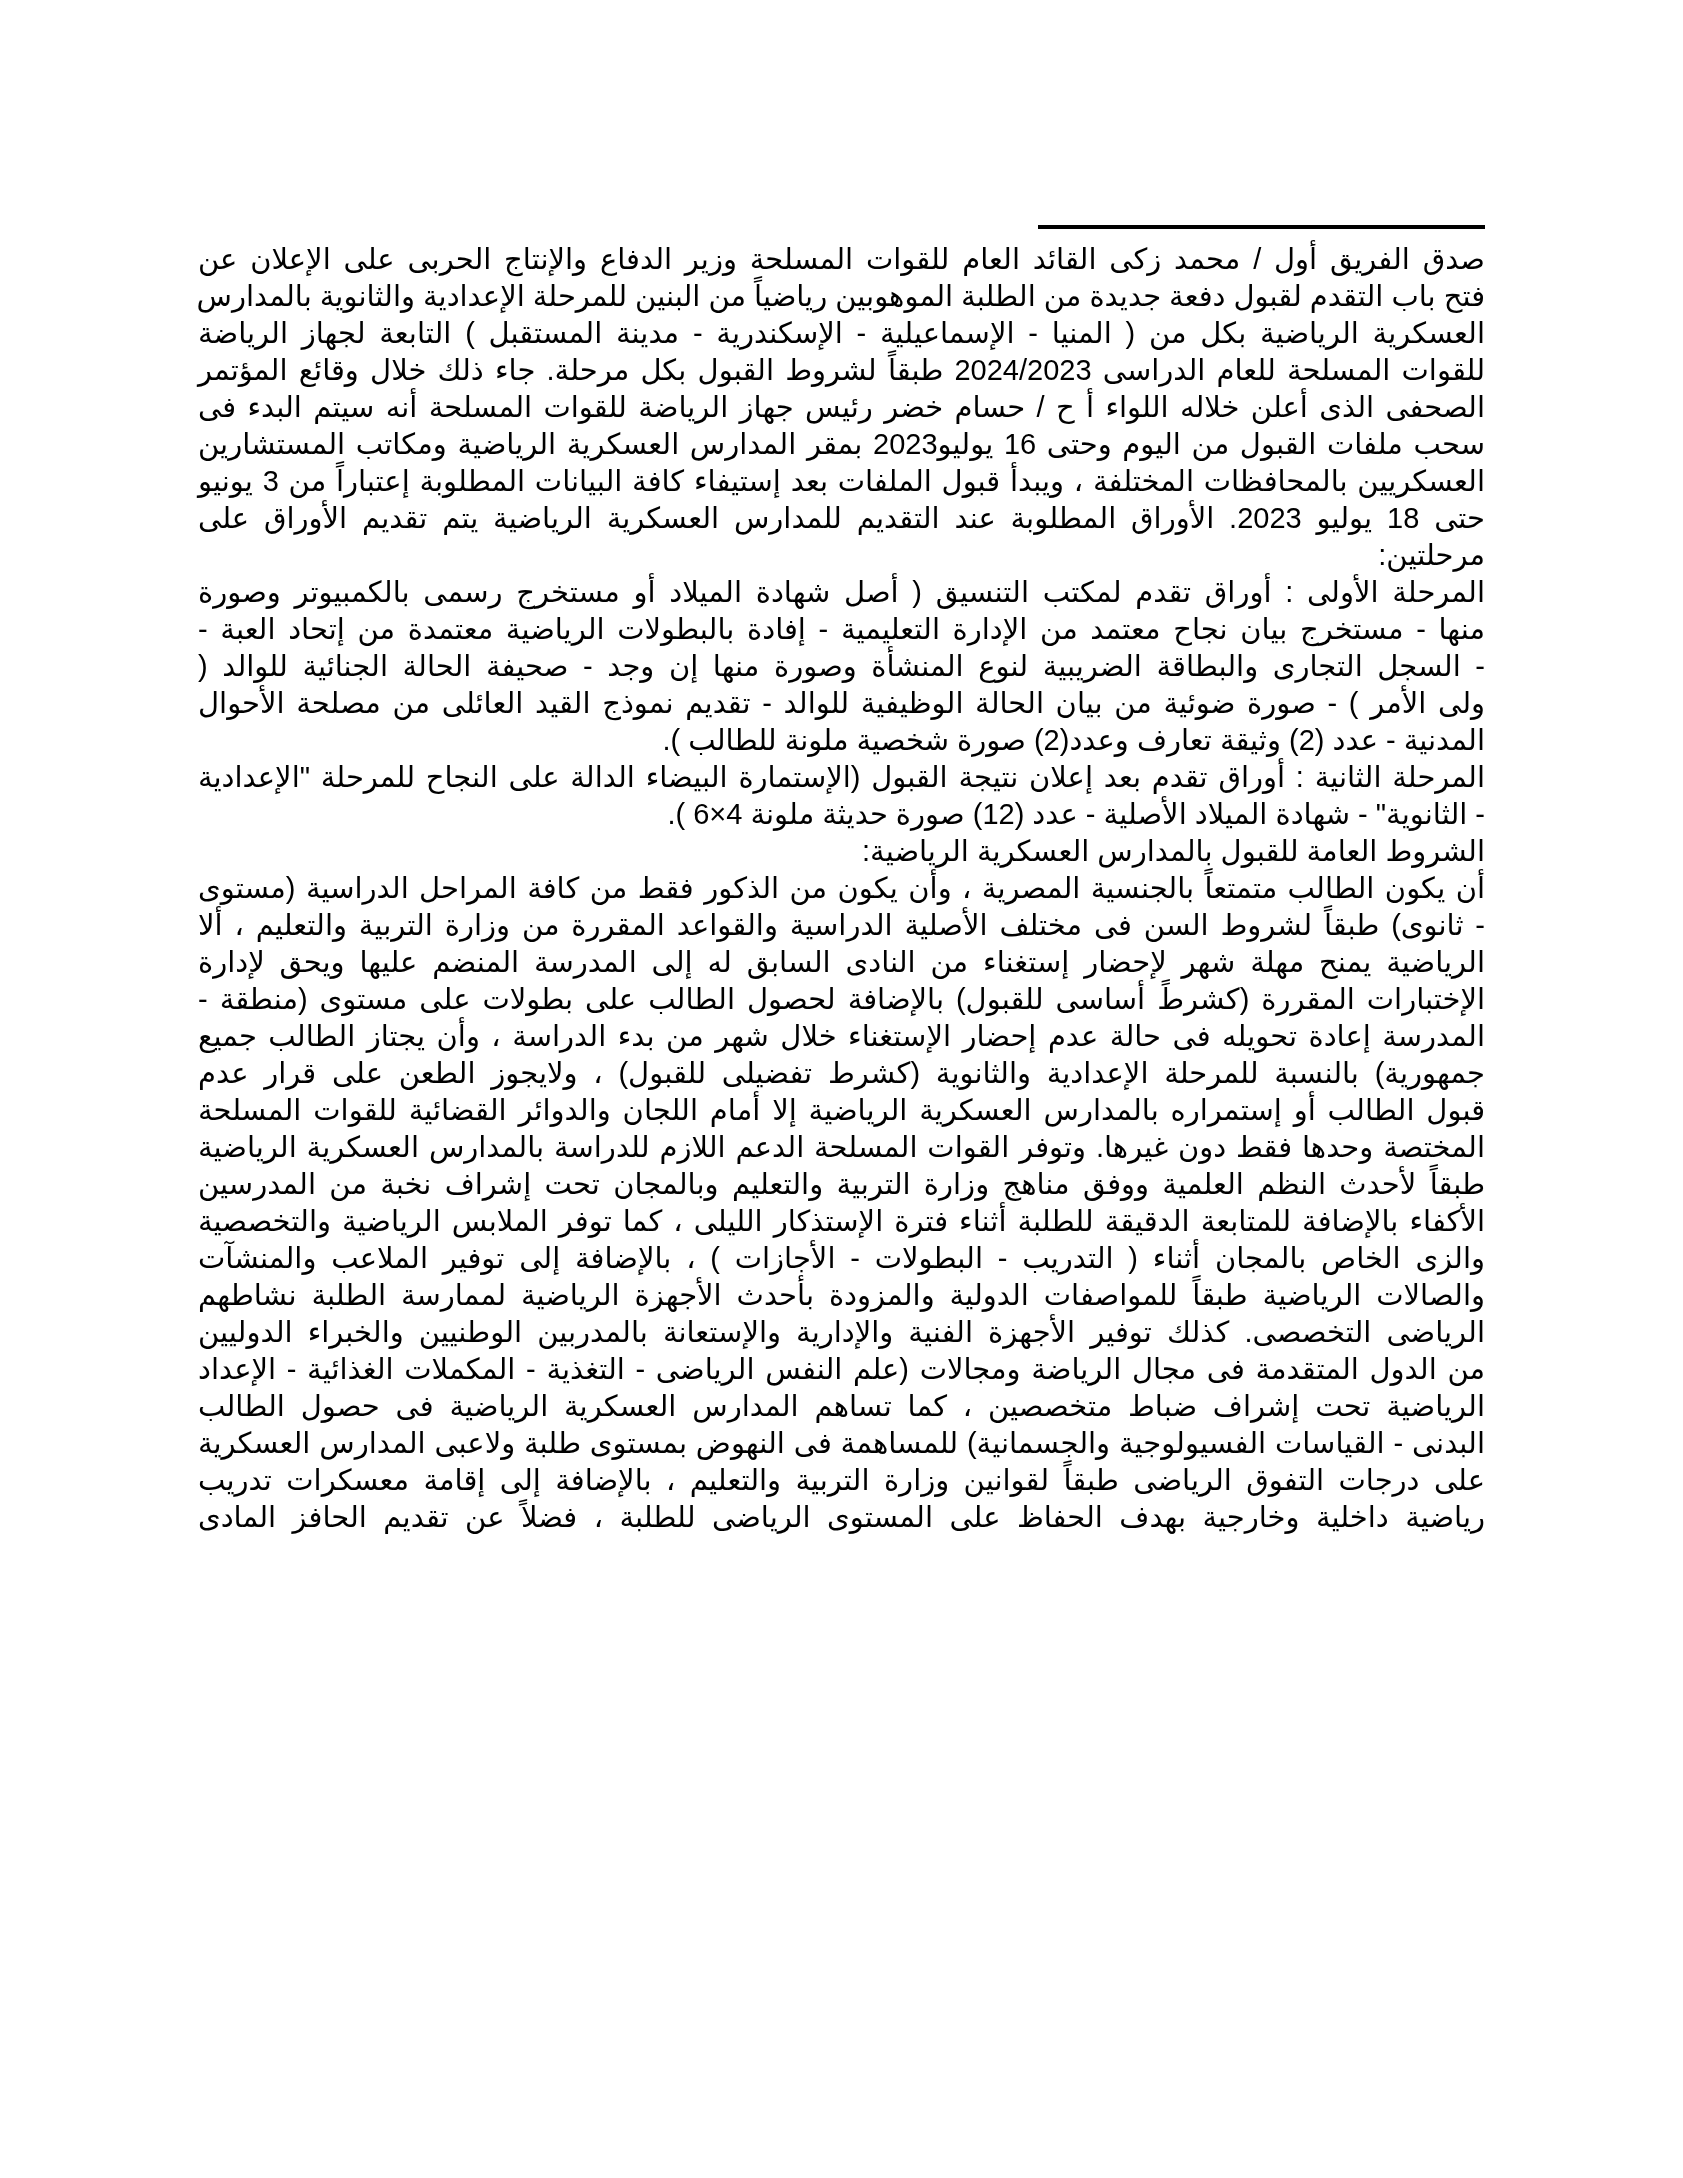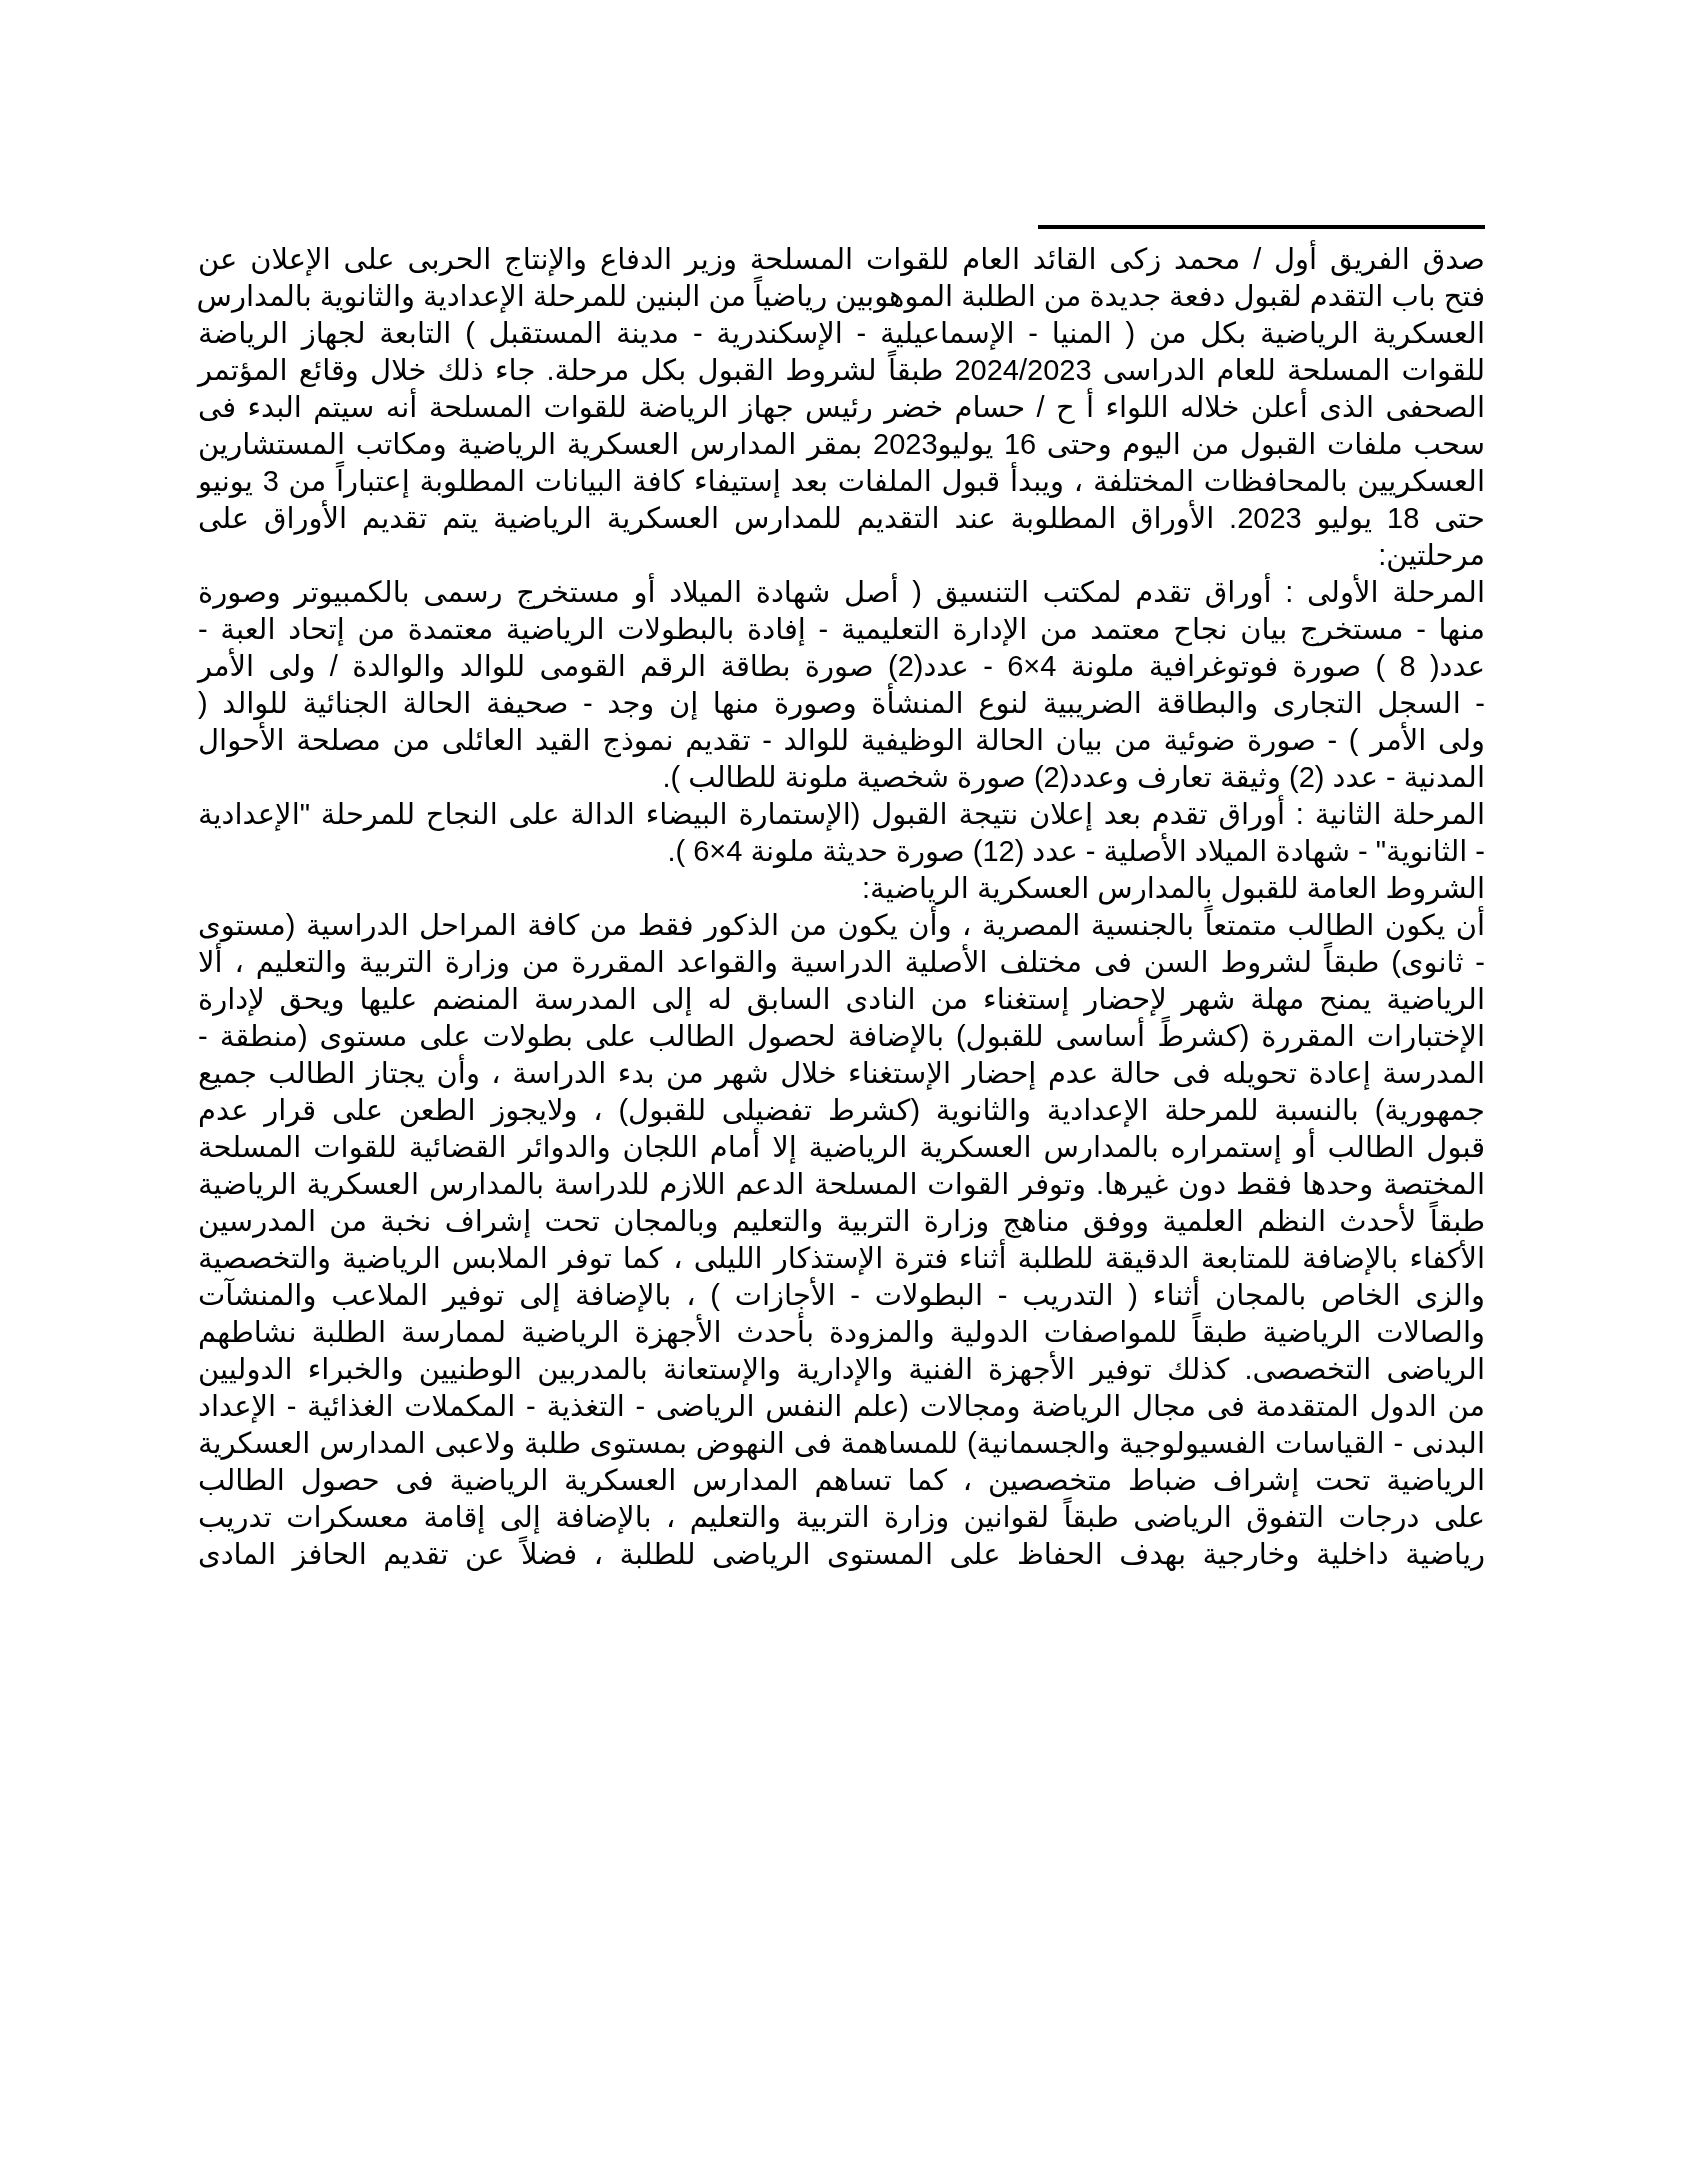--- a/index.html
+++ b/index.html
@@ -32,21 +32,20 @@
         <span class="line">للقوات المسلحة للعام الدراسى 2024/2023 طبقاً لشروط القبول بكل مرحلة. جاء ذلك خلال وقائع المؤتمر</span>
         <span class="line">الصحفى الذى أعلن خلاله اللواء أ ح / حسام خضر رئيس جهاز الرياضة للقوات المسلحة أنه سيتم البدء فى</span>
         <span class="line">سحب ملفات القبول من اليوم وحتى 16 يوليو2023 بمقر المدارس العسكرية الرياضية ومكاتب المستشارين</span>
         <span class="line">العسكريين بالمحافظات المختلفة ، ويبدأ قبول الملفات بعد إستيفاء كافة البيانات المطلوبة إعتباراً من 3 يونيو</span>
         <span class="line">حتى 18 يوليو 2023. الأوراق المطلوبة عند التقديم للمدارس العسكرية الرياضية يتم تقديم الأوراق على</span>
         <span class="line last">مرحلتين:</span>
       </div>
       <div class="para">
         <span class="line">المرحلة الأولى : أوراق تقدم لمكتب التنسيق ( أصل شهادة الميلاد أو مستخرج رسمى بالكمبيوتر وصورة</span>
         <span class="line">منها - مستخرج بيان نجاح معتمد من الإدارة التعليمية - إفادة بالبطولات الرياضية معتمدة من إتحاد العبة -</span>
-        <span class="line">عدد( 8 ) صورة فوتوغرافية ملونة 4×6 - عدد(2) صورة بطاقة الرقم القومى للوالد والوالدة / ولى الأمر</span>
         <span class="line">- السجل التجارى والبطاقة الضريبية لنوع المنشأة وصورة منها إن وجد - صحيفة الحالة الجنائية للوالد (</span>
         <span class="line">ولى الأمر ) - صورة ضوئية من بيان الحالة الوظيفية للوالد - تقديم نموذج القيد العائلى من مصلحة الأحوال</span>
         <span class="line last">المدنية - عدد (2) وثيقة تعارف وعدد(2) صورة شخصية ملونة للطالب ).</span>
       </div>
       <div class="para">
         <span class="line">المرحلة الثانية : أوراق تقدم بعد إعلان نتيجة القبول (الإستمارة البيضاء الدالة على النجاح للمرحلة "الإعدادية</span>
         <span class="line last">- الثانوية" - شهادة الميلاد الأصلية - عدد (12) صورة حديثة ملونة 4×6 ).</span>
       </div>
       <div class="para">
         <span class="line last">الشروط العامة للقبول بالمدارس العسكرية الرياضية:</span>
@@ -59,20 +58,20 @@
         <span class="line">المدرسة إعادة تحويله فى حالة عدم إحضار الإستغناء خلال شهر من بدء الدراسة ، وأن يجتاز الطالب جميع</span>
         <span class="line">جمهورية) بالنسبة للمرحلة الإعدادية والثانوية (كشرط تفضيلى للقبول) ، ولايجوز الطعن على قرار عدم</span>
         <span class="line">قبول الطالب أو إستمراره بالمدارس العسكرية الرياضية إلا أمام اللجان والدوائر القضائية للقوات المسلحة</span>
         <span class="line">المختصة وحدها فقط دون غيرها. وتوفر القوات المسلحة الدعم اللازم للدراسة بالمدارس العسكرية الرياضية</span>
         <span class="line">طبقاً لأحدث النظم العلمية ووفق مناهج وزارة التربية والتعليم وبالمجان تحت إشراف نخبة من المدرسين</span>
         <span class="line">الأكفاء بالإضافة للمتابعة الدقيقة للطلبة أثناء فترة الإستذكار الليلى ، كما توفر الملابس الرياضية والتخصصية</span>
         <span class="line">والزى الخاص بالمجان أثناء ( التدريب - البطولات - الأجازات ) ، بالإضافة إلى توفير الملاعب والمنشآت</span>
         <span class="line">والصالات الرياضية طبقاً للمواصفات الدولية والمزودة بأحدث الأجهزة الرياضية لممارسة الطلبة نشاطهم</span>
         <span class="line">الرياضى التخصصى. كذلك توفير الأجهزة الفنية والإدارية والإستعانة بالمدربين الوطنيين والخبراء الدوليين</span>
         <span class="line">من الدول المتقدمة فى مجال الرياضة ومجالات (علم النفس الرياضى - التغذية - المكملات الغذائية - الإعداد</span>
+        <span class="line">الرياضية تحت إشراف ضباط متخصصين ، كما تساهم المدارس العسكرية الرياضية فى حصول الطالب</span>
         <span class="line">البدنى - القياسات الفسيولوجية والجسمانية) للمساهمة فى النهوض بمستوى طلبة ولاعبى المدارس العسكرية</span>
-        <span class="line">الرياضية تحت إشراف ضباط متخصصين ، كما تساهم المدارس العسكرية الرياضية فى حصول الطالب</span>
         <span class="line">على درجات التفوق الرياضى طبقاً لقوانين وزارة التربية والتعليم ، بالإضافة إلى إقامة معسكرات تدريب</span>
         <span class="line">رياضية داخلية وخارجية بهدف الحفاظ على المستوى الرياضى للطلبة ، فضلاً عن تقديم الحافز المادى</span>
       </div>
     </div>
 </div>
 
 
 </body></html>

